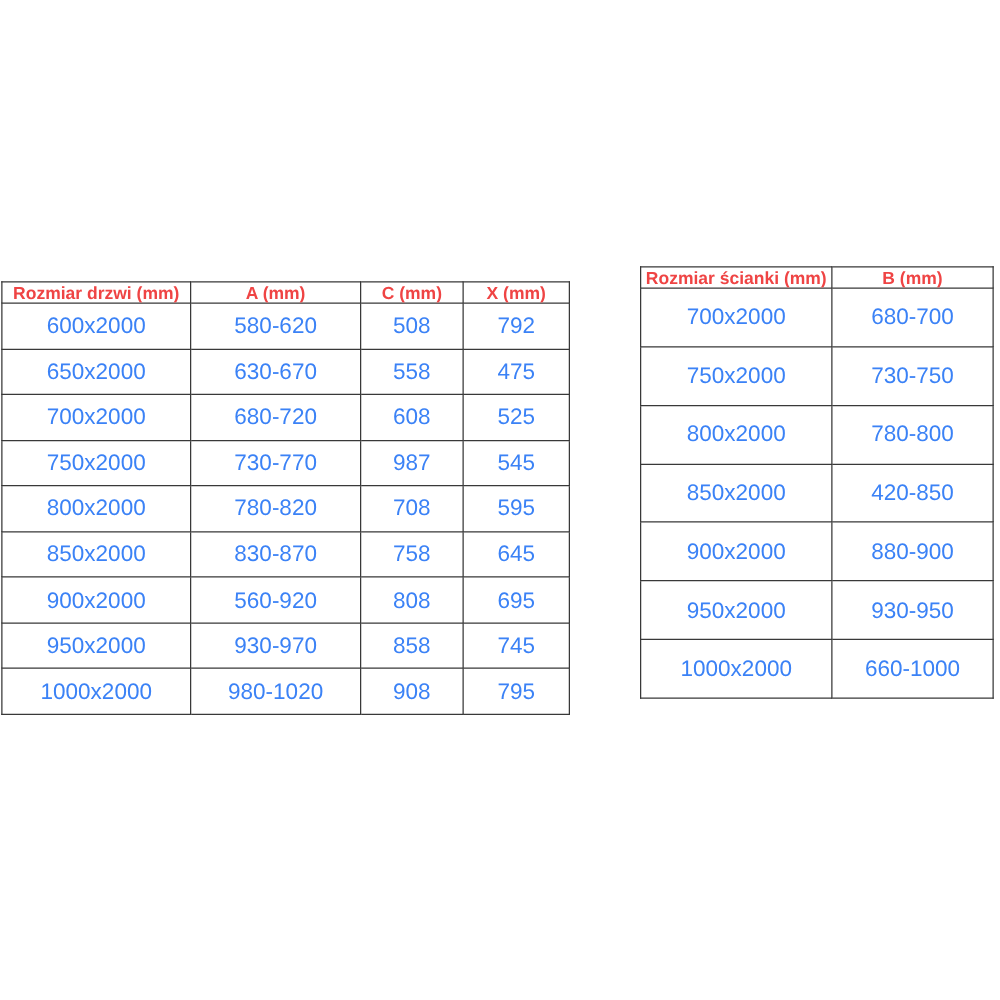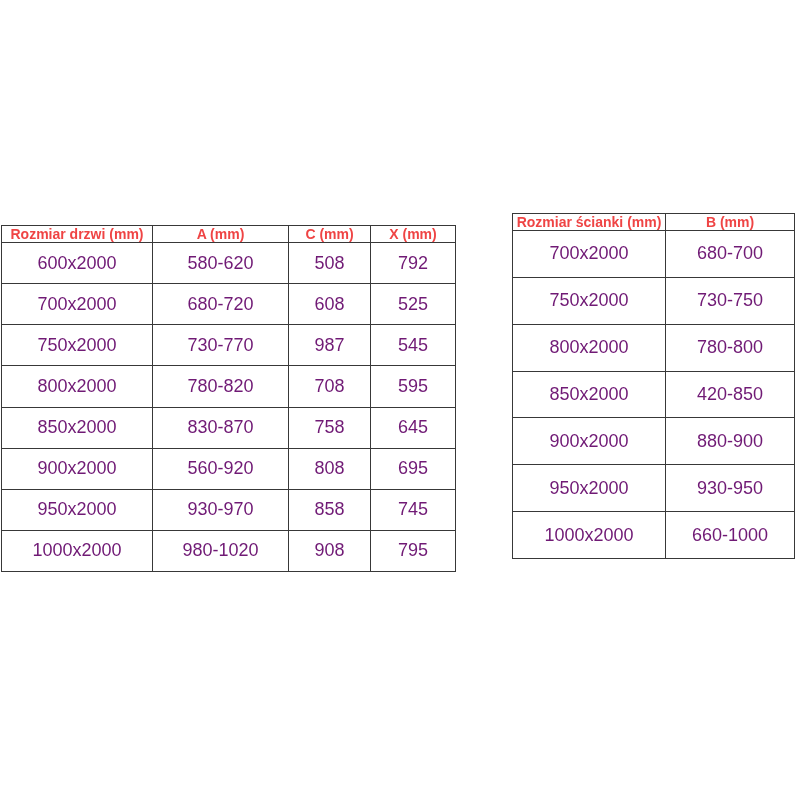--- a/index.html
+++ b/index.html
@@ -32,21 +32,21 @@
     white-space: nowrap;
   }
   table.spec th {
     font-size: 14px;
     font-weight: bold;
     color: #ef4444;
   }
   table.spec td {
     font-size: 18px;
     font-weight: normal;
-    color: #701a75;
+    color: #3b82f6;
   }
   #door-table {
     left: 1px;
     top: 225px;
     width: 454px;
     height: 347px;
   }
   #wall-table {
     left: 512px;
     top: 213px;
@@ -73,20 +73,26 @@
           <th>C (mm)</th>
           <th>X (mm)</th>
         </tr>
       </thead>
     <tbody>
         <tr>
           <td>600x2000</td>
           <td>580-620</td>
           <td>508</td>
           <td>792</td>
+        </tr>
+        <tr>
+          <td>650x2000</td>
+          <td>630-670</td>
+          <td>558</td>
+          <td>475</td>
         </tr>
         <tr>
           <td>700x2000</td>
           <td>680-720</td>
           <td>608</td>
           <td>525</td>
         </tr>
         <tr>
           <td>750x2000</td>
           <td>730-770</td>

